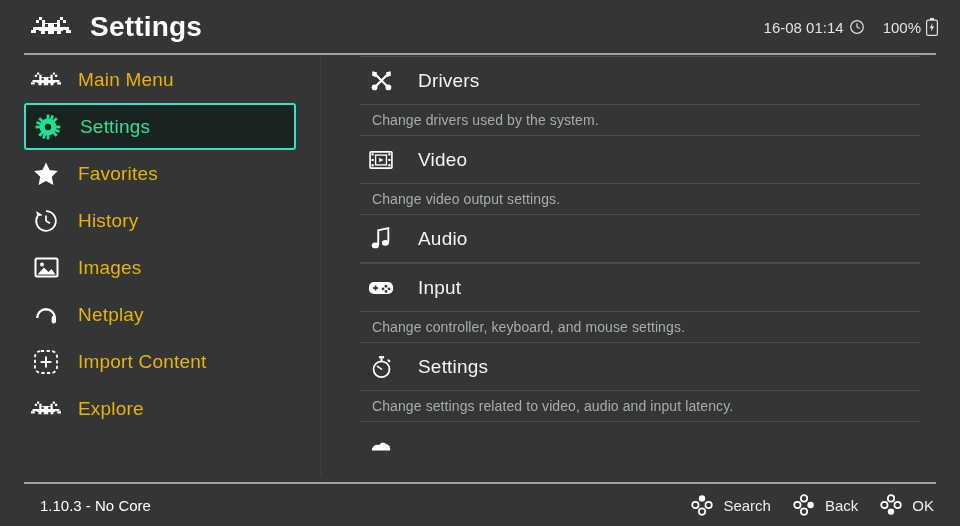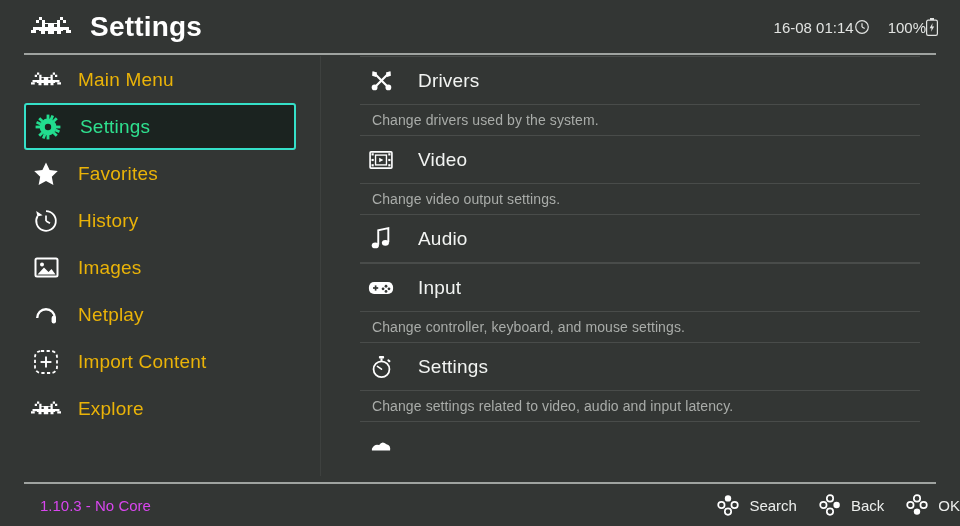--- a/index.html
+++ b/index.html
@@ -18,21 +18,21 @@
   }
   .header-logo { margin-left: 30px; width: 42px; height: 30px; display: flex; align-items: center; justify-content: center; }
   .header-title {
     margin-left: 18px; color: #ffffff; font-size: 28px; font-weight: bold;
     letter-spacing: 0.2px;
   }
   .header-right {
     margin-left: auto; margin-right: 22px; display: flex; align-items: center;
     color: #e2e4e2; font-size: 15px; gap: 6px;
   }
-  .hr-group { display: flex; align-items: center; }
+  .hr-group { display: flex; align-items: center; gap: 5px; }
   .hr-group + .hr-group { margin-left: 12px; align-items: flex-end; }
 
   .header-rule {
     position: absolute; top: 53px; left: 24px; width: 912px; height: 2px;
     background: #9fa3a0;
   }
 
   
   .sidebar {
     position: absolute; top: 56px; left: 0; width: 320px; height: 420px;
@@ -86,23 +86,23 @@
 
   
   .footer-rule {
     position: absolute; top: 482px; left: 24px; width: 912px; height: 2px;
     background: #9fa3a0;
   }
   .footer {
     position: absolute; top: 484px; left: 0; width: 960px; height: 42px;
     display: flex; align-items: center;
   }
-  .footer-left { margin-left: 40px; color: #d946ef; font-size: 15px; }
+  .footer-left { margin-left: 40px; color: #ffffff; font-size: 15px; }
   .footer-right {
-    margin-left: auto; display: flex; align-items: flex-end; gap: 0px;
+    margin-left: auto; margin-right: 26px; display: flex; align-items: flex-end; gap: 0px;
   }
   .fbtn { display: flex; align-items: center; margin-left: 22px; }
   .fbtn-label { margin-left: 10px; color: #eceeec; font-size: 15px; }
   svg { display: block; }
 </style>
 </head>
 <body>
 
 <div class="screen">
 

